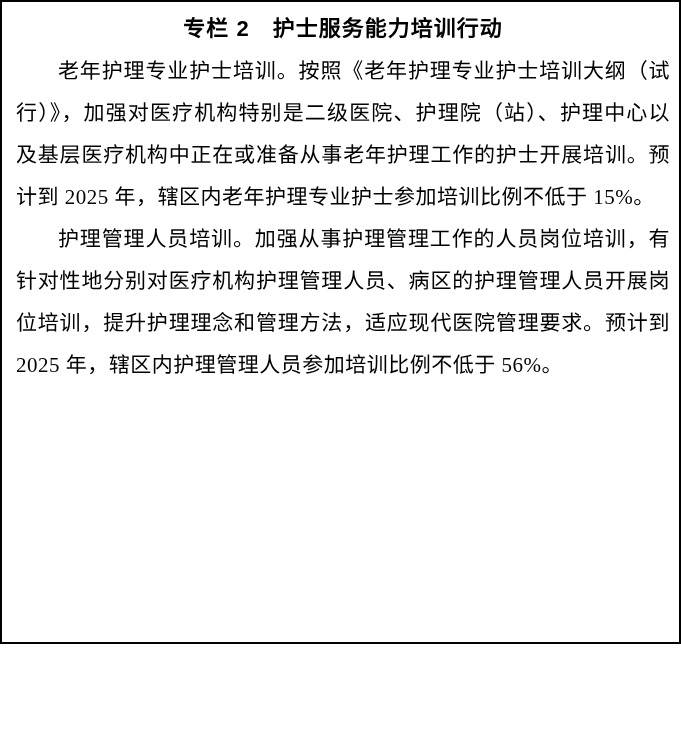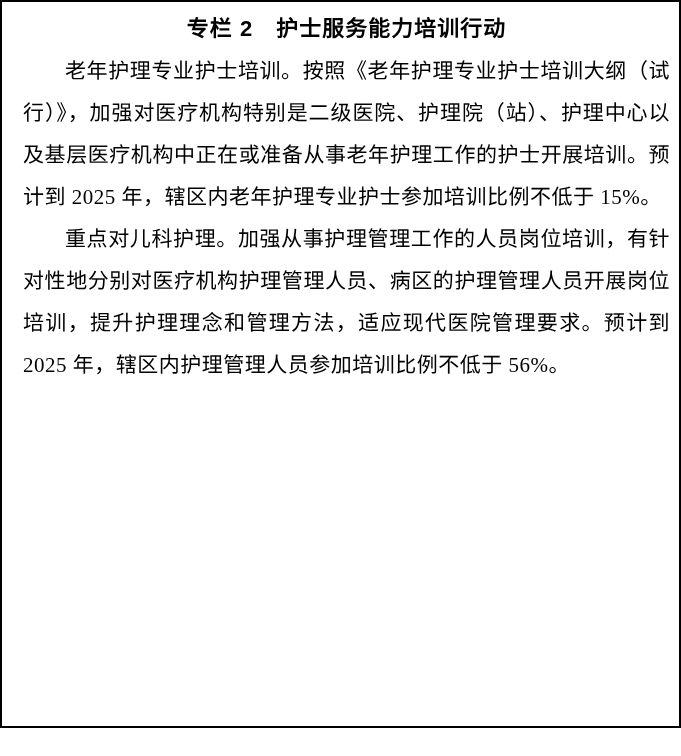--- a/index.html
+++ b/index.html
@@ -3,24 +3,24 @@
   <meta charset="utf-8">
   <style>
     html, body {
       margin: 0;
       padding: 0;
       background: #ffffff;
     }
     .panel {
       box-sizing: border-box;
       width: 681px;
-      height: 728px;
+      height: 644px;
       border: 2px solid #000000;
       background: #ffffff;
-      padding: 8px 9px 6px 21px;
+      padding: 8px 9px 6px 14px;
       overflow: hidden;
       font-family: "Liberation Serif", "DejaVu Serif", serif;
       color: #000000;
     }
     .panel-title {
       text-align: center;
       font-weight: bold;
       font-size: 22px;
       line-height: 34px;
       margin: 2px 0 4px 0;
@@ -42,14 +42,14 @@
 </head>
 <body>
 
 <div class="panel">
   <div class="panel-title">专栏 2　护士服务能力培训行动</div>
 
   <p class="para"><span class="lead">老年护理专业护士培训。</span><span>按照《老年护理专业护士培训大纲（试行）》，加强对医疗机构特别是二级医院、护理院（站）、护理中心以及基层医疗机构中正在或准备从事老年护理工作的护士开展培训。预计到 2025 年，辖区内老年护理专业护士参加培训比例不低于 15%。</span></p>
 
 
 
-  <p class="para"><span class="lead">重点对儿科护理。</span><span>加强从事护理管理工作的人员岗位培训，有针对性地分别对医疗机构护理管理人员、病区的护理管理人员开展岗位培训，提升护理理念和管理方法，适应现代医院管理要求。预计到 2025 年，辖区内护理管理人员参加培训比例不低于 56%。</span></p>
+  <p class="para"><span class="lead">护理管理人员培训。</span><span>加强从事护理管理工作的人员岗位培训，有针对性地分别对医疗机构护理管理人员、病区的护理管理人员开展岗位培训，提升护理理念和管理方法，适应现代医院管理要求。预计到 2025 年，辖区内护理管理人员参加培训比例不低于 56%。</span></p>
 </div>
 
 </body></html>

